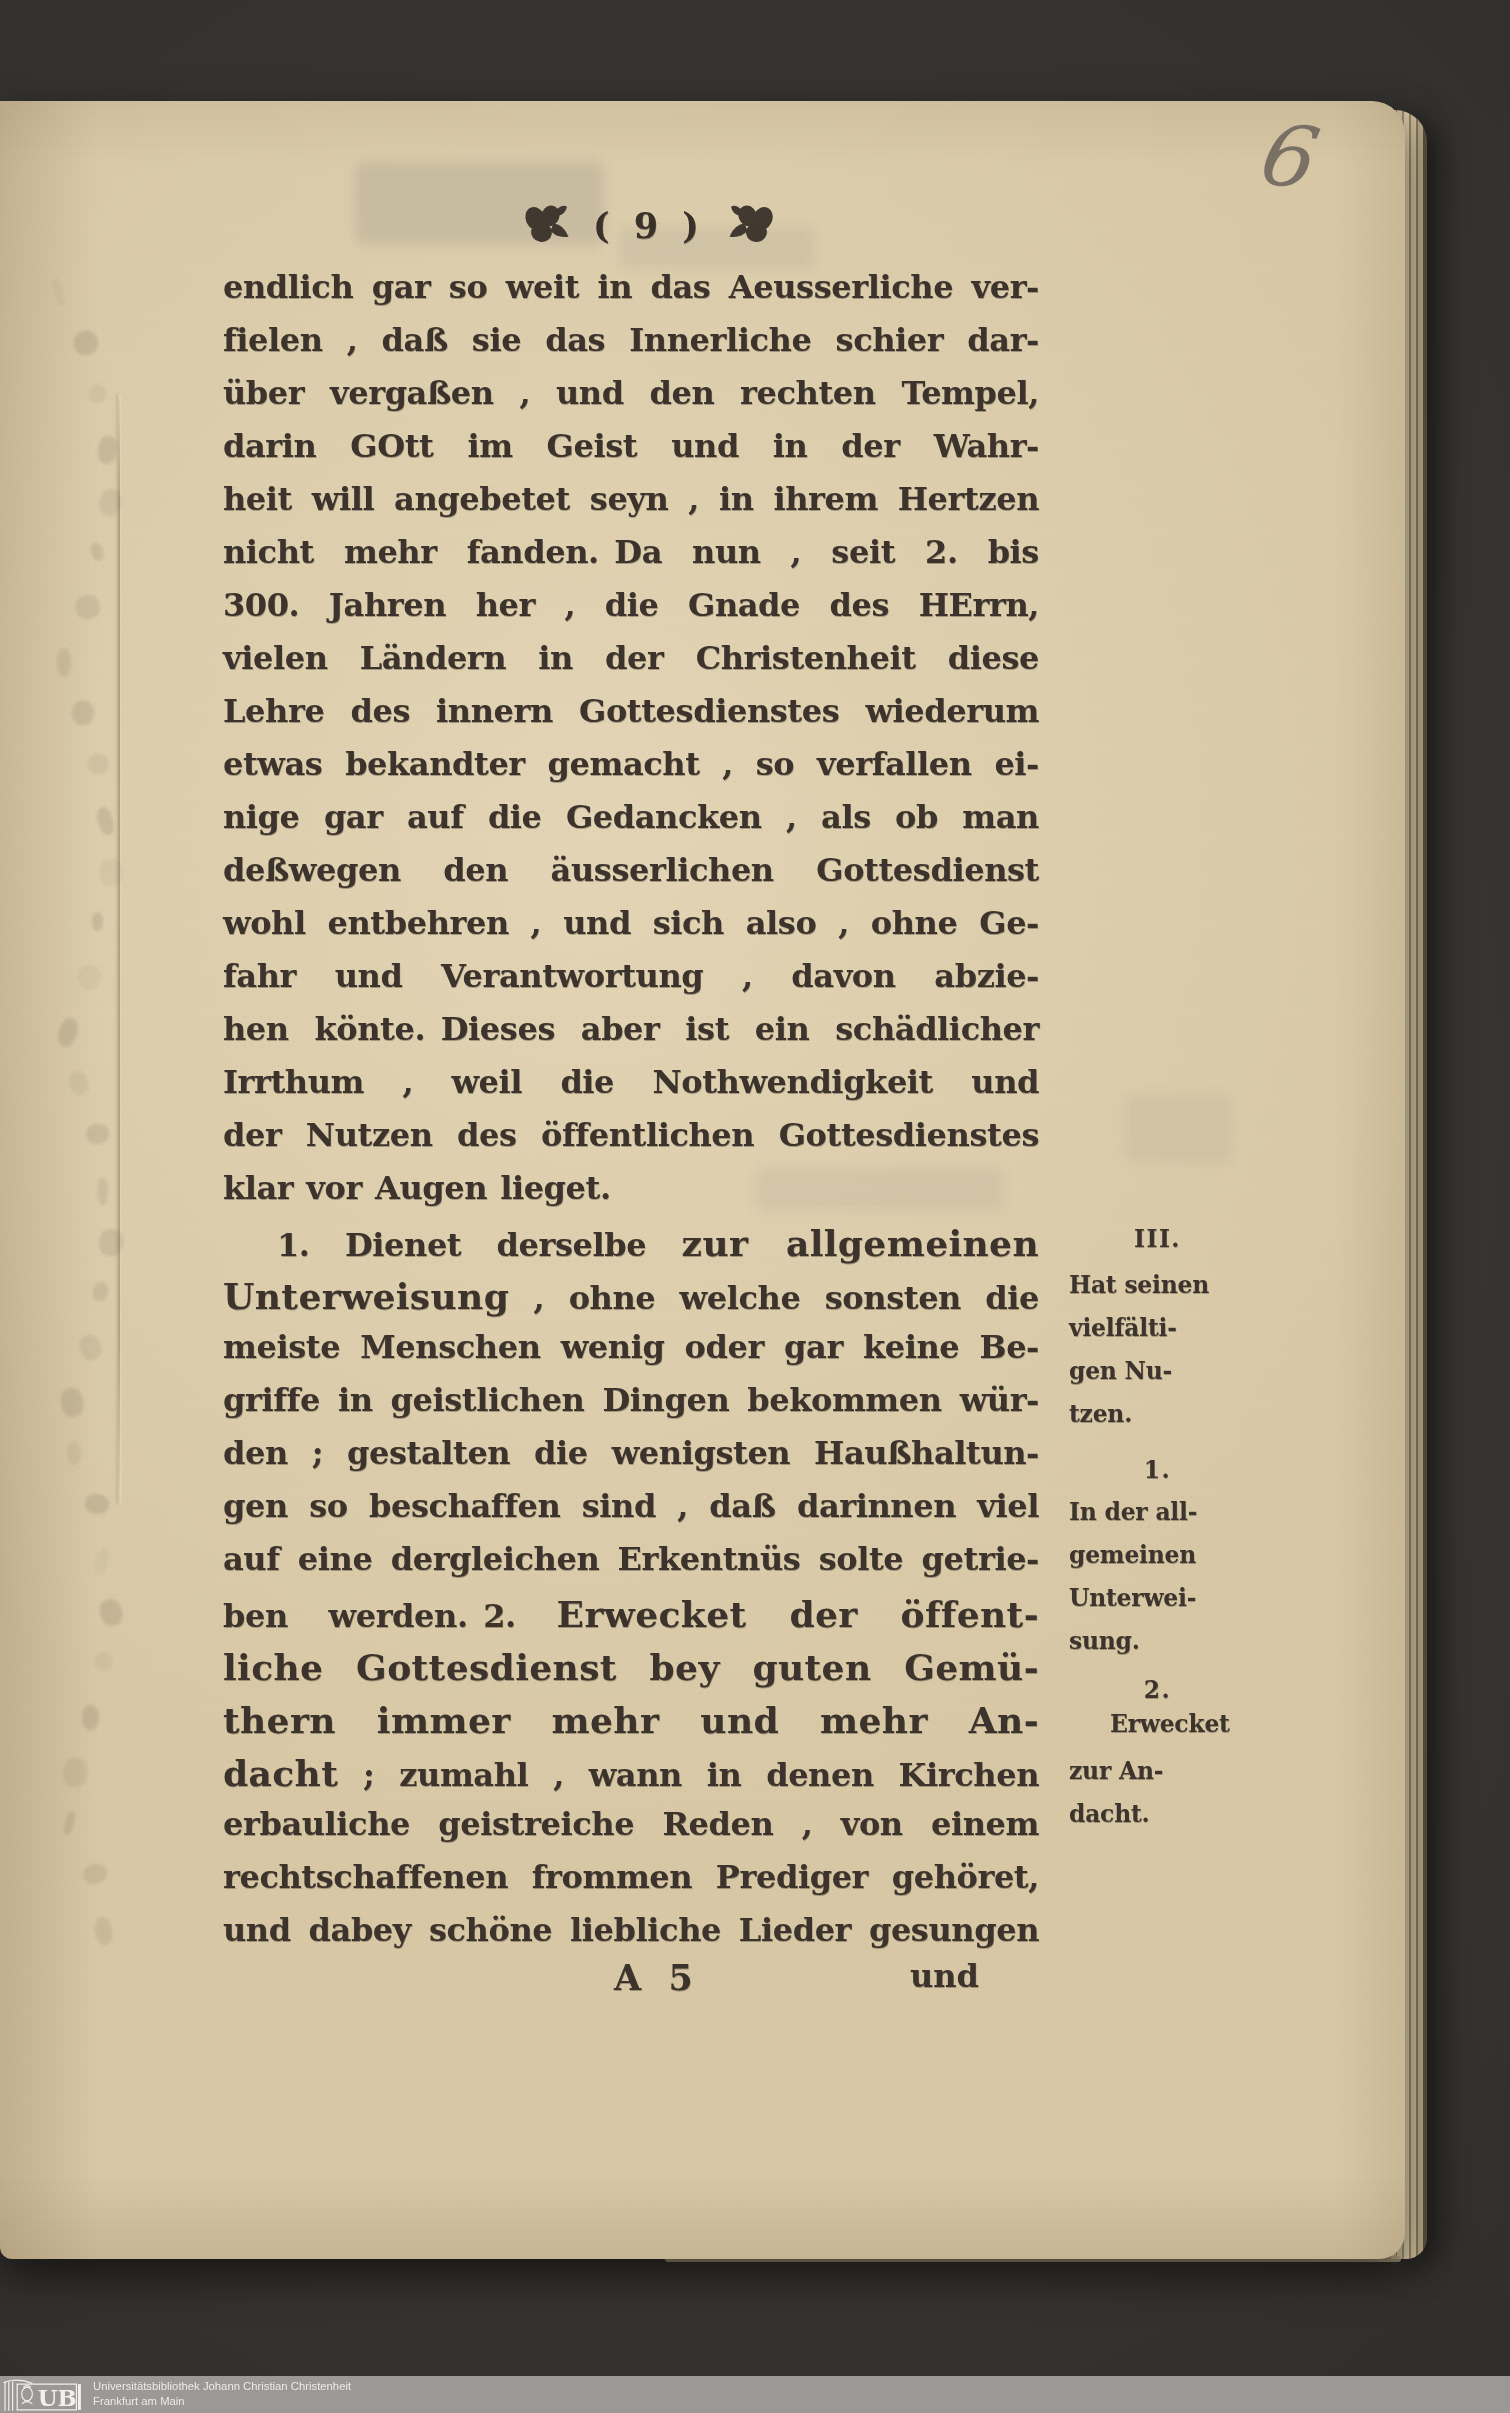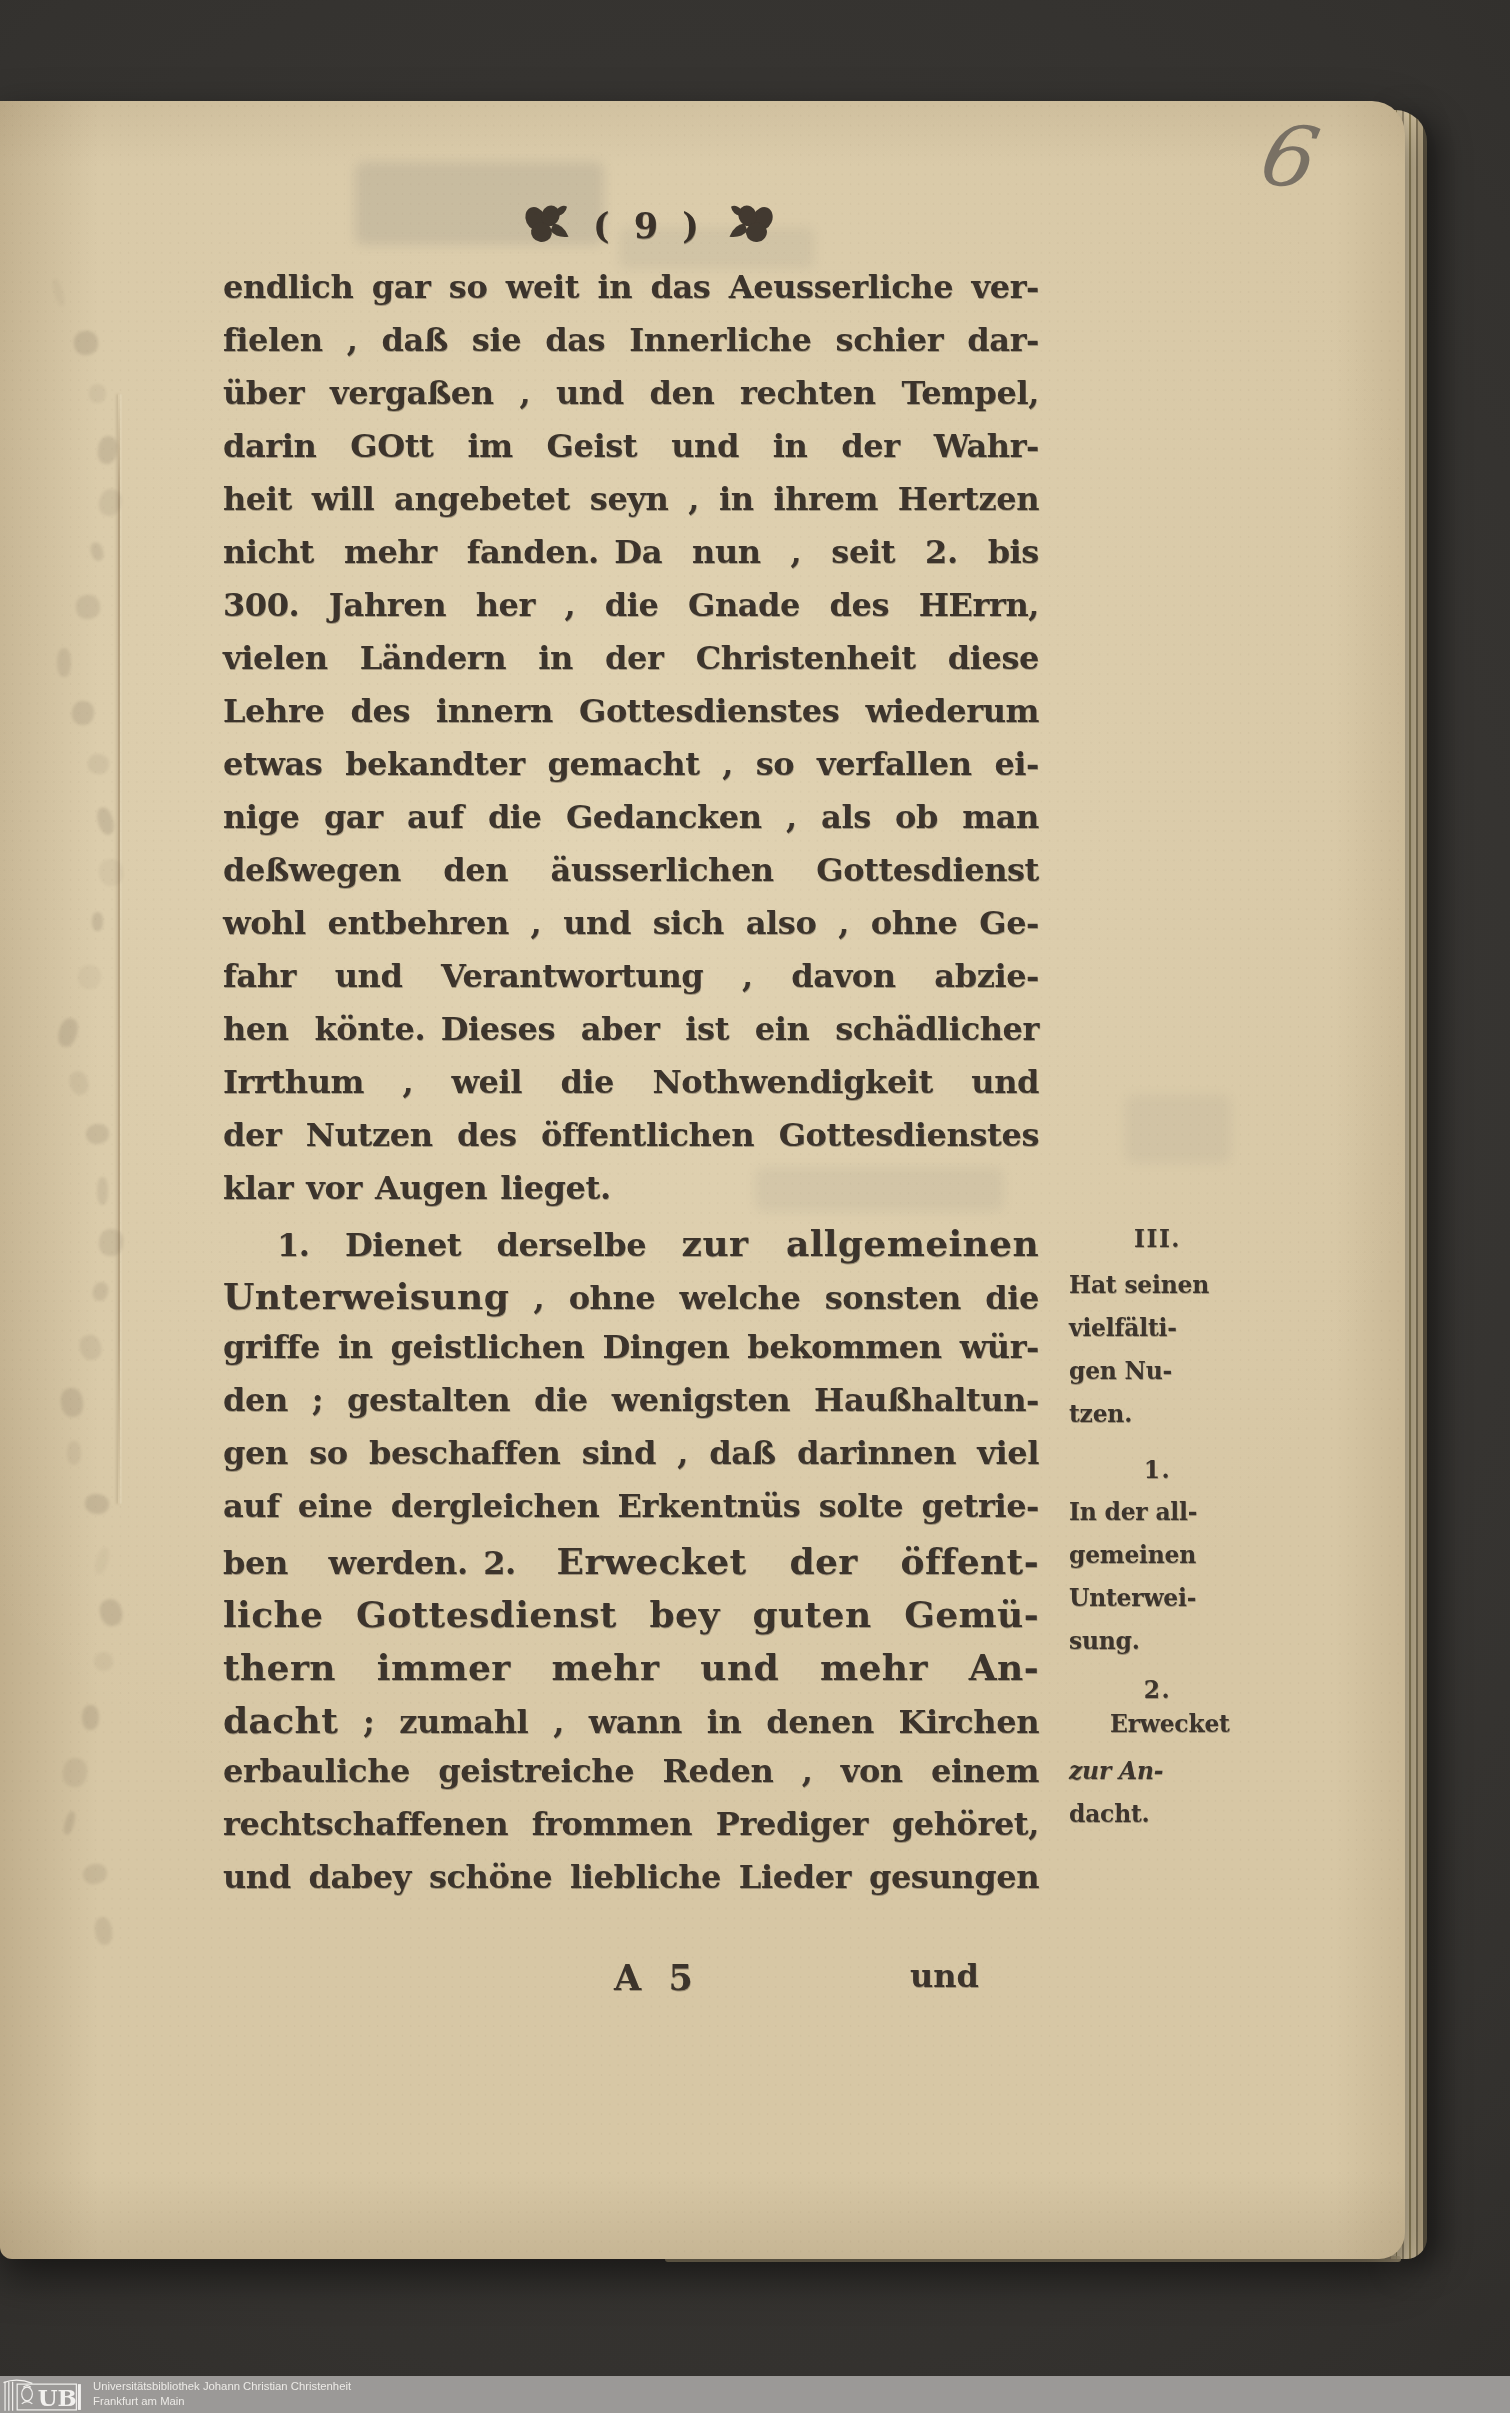--- a/index.html
+++ b/index.html
@@ -172,20 +172,21 @@
       <div class="bline"><span>nige gar auf die Gedancken , als ob man</span></div>
       <div class="bline"><span>deßwegen den äusserlichen Gottesdienst</span></div>
       <div class="bline"><span>wohl entbehren , und sich also , ohne Ge-</span></div>
       <div class="bline"><span>fahr und Verantwortung , davon abzie-</span></div>
       <div class="bline"><span>hen könte. Dieses aber ist ein schädlicher</span></div>
       <div class="bline"><span>Irrthum , weil die Nothwendigkeit und</span></div>
       <div class="bline"><span>der Nutzen des öffentlichen Gottesdienstes</span></div>
       <div class="bline left"><span>klar vor Augen lieget.</span></div>
       <div class="bline indent"><span>1. Dienet derselbe </span><span class="emph">zur allgemeinen</span></div>
       <div class="bline"><span class="emph">Unterweisung</span><span> , ohne welche sonsten die</span></div>
+      <div class="bline"><span>meiste Menschen wenig oder gar keine Be-</span></div>
       <div class="bline"><span>griffe in geistlichen Dingen bekommen wür-</span></div>
       <div class="bline"><span>den ; gestalten die wenigsten Haußhaltun-</span></div>
       <div class="bline"><span>gen so beschaffen sind , daß darinnen viel</span></div>
       <div class="bline"><span>auf eine dergleichen Erkentnüs solte getrie-</span></div>
       <div class="bline"><span>ben werden. 2. </span><span class="emph">Erwecket der öffent-</span></div>
       <div class="bline"><span class="emph">liche Gottesdienst bey guten Gemü-</span></div>
       <div class="bline"><span class="emph">thern immer mehr und mehr An-</span></div>
       <div class="bline"><span class="emph">dacht</span><span> ; zumahl , wann in denen Kirchen</span></div>
       <div class="bline"><span>erbauliche geistreiche Reden , von einem</span></div>
       <div class="bline"><span>rechtschaffenen frommen Prediger gehöret,</span></div>
@@ -203,21 +204,21 @@
       <div class="mnote" style="top: 1314px;">vielfälti-</div>
       <div class="mnote" style="top: 1357px;">gen Nu-</div>
       <div class="mnote" style="top: 1400px;">tzen.</div>
       <div class="mnote center" style="top: 1456px;">1.</div>
       <div class="mnote" style="top: 1498px;">In der all-</div>
       <div class="mnote" style="top: 1541px;">gemeinen</div>
       <div class="mnote" style="top: 1584px;">Unterwei-</div>
       <div class="mnote" style="top: 1627px;">sung.</div>
       <div class="mnote center" style="top: 1676px;">2.</div>
       <div class="mnote" style="top: 1710px; margin-left: 41px;">Erwecket</div>
-      <div class="mnote" style="top: 1757px; font-style: italic;">zur An-</div>
+      <div class="mnote" style="top: 1757px;">zur An-</div>
       <div class="mnote" style="top: 1800px;">dacht.</div>
     </div>
 
   <div class="banner">
     <svg class="logo" width="85" height="35" viewBox="0 0 112 46">
       <g stroke="#f2f1ee" fill="none" stroke-width="1.6">
         <line x1="4" y1="5" x2="4" y2="43"></line>
         <line x1="9" y1="5" x2="9" y2="43"></line>
         <line x1="14" y1="5" x2="14" y2="43"></line>
         <path d="M2 6 Q 20 -1 40 7"></path>

